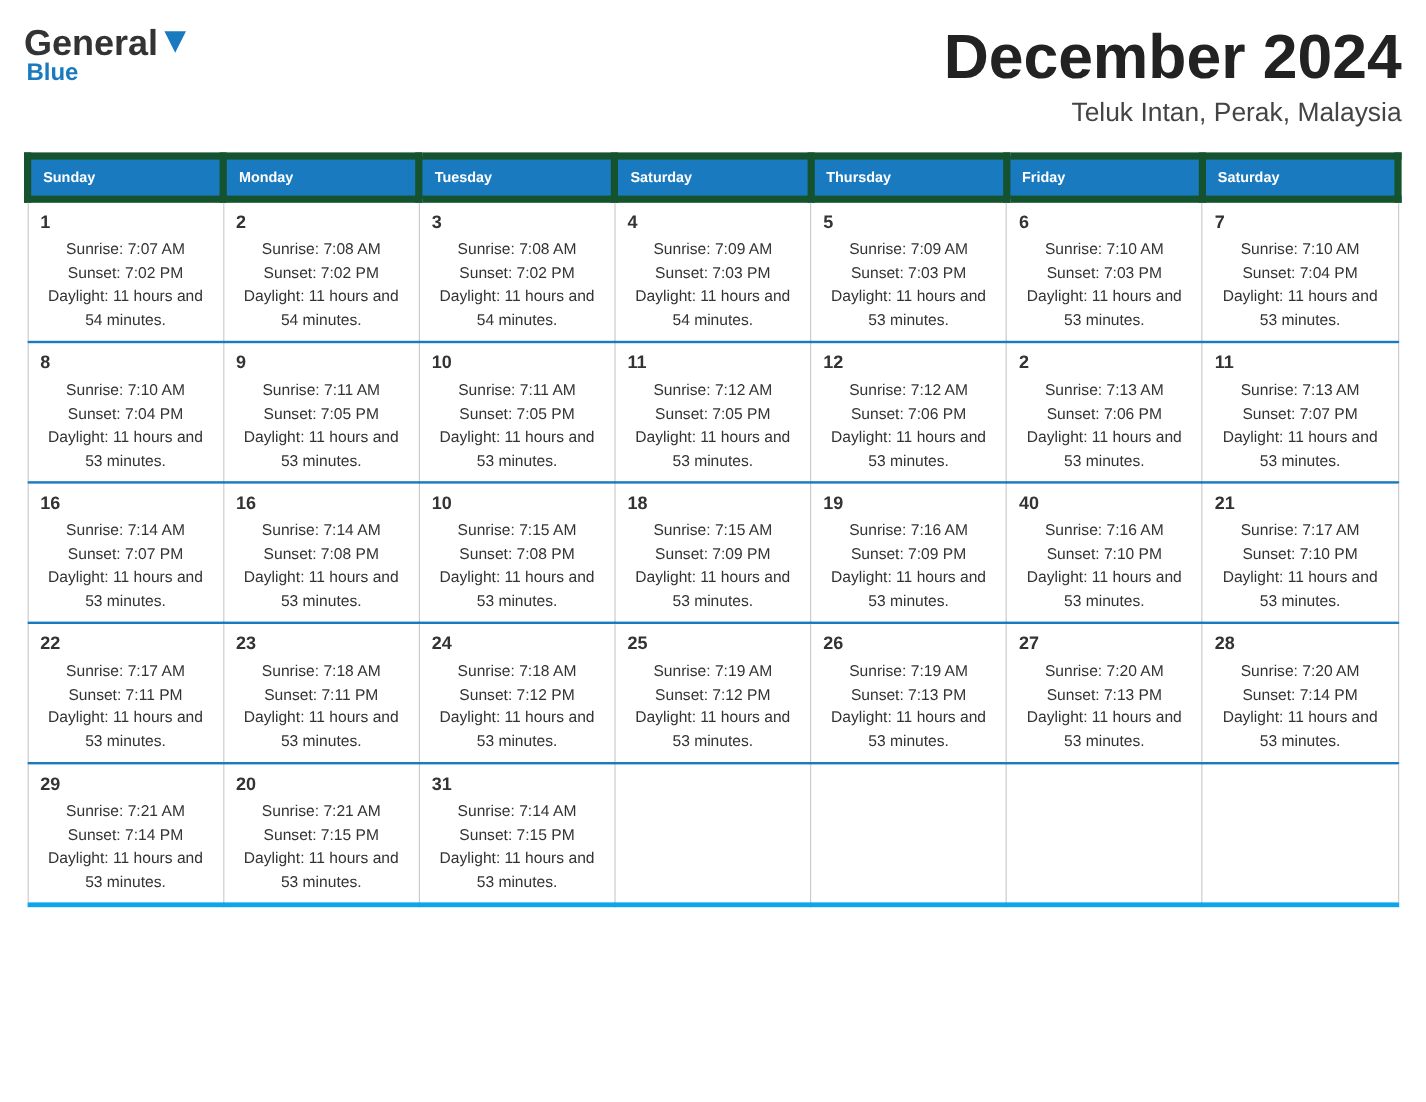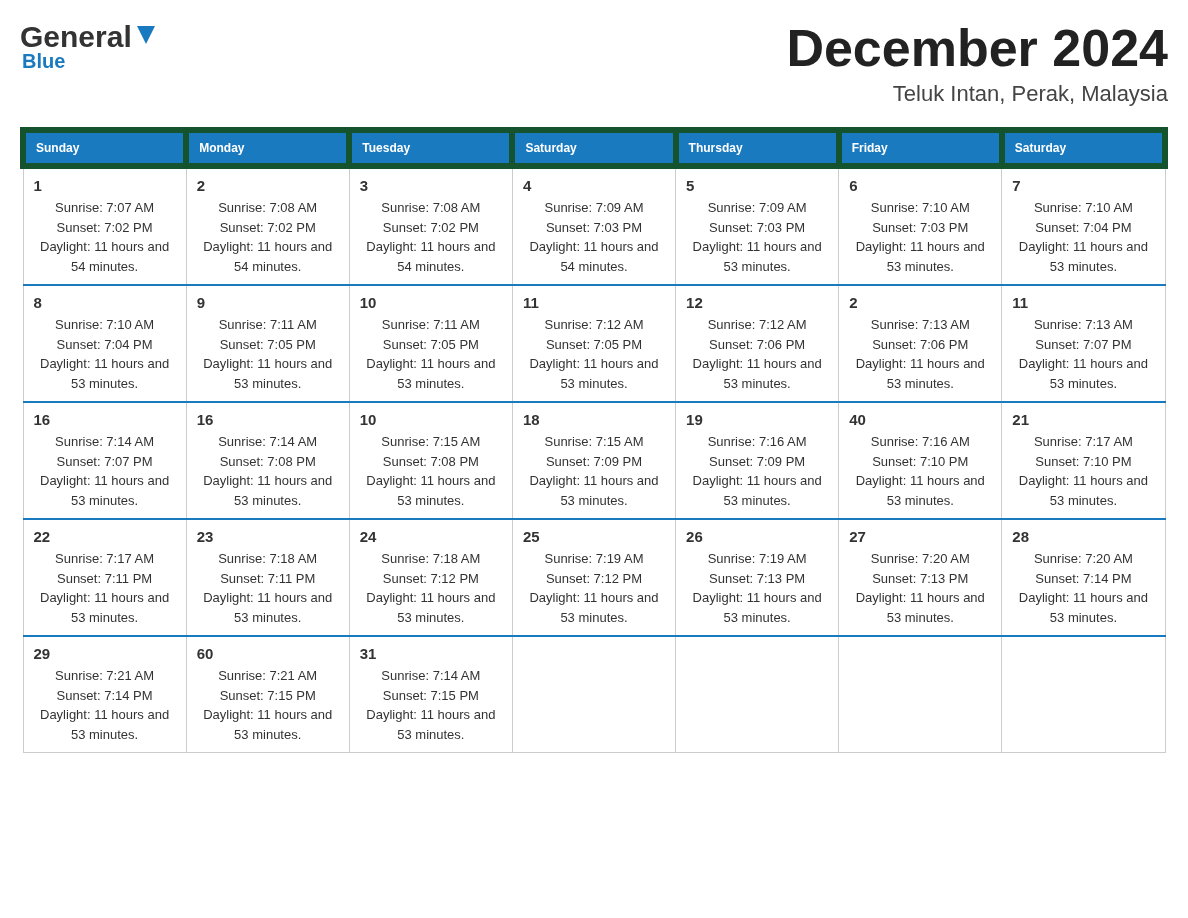--- a/index.html
+++ b/index.html
@@ -63,21 +63,21 @@
       font-size: 15px;
       font-weight: bold;
       margin-bottom: 4px;
       display: block;
     }
     .day-info {
       line-height: 1.5;
       text-align: center;
     }
     tbody tr:last-child {
-      border-bottom: 1px solid #0ea5e9;
+      border-bottom: 4px solid #0ea5e9;
     }
     .logo-wrapper {
       display: flex;
       align-items: center;
       gap: 2px;
     }
   </style>
 </head>
 <body>
 
@@ -343,21 +343,21 @@
       <tr>
         <td>
           <span class="day-num">29</span>
           <div class="day-info">
             <span>Sunrise: 7:21 AM</span><br>
             <span>Sunset: 7:14 PM</span><br>
             <span>Daylight: 11 hours and 53 minutes.</span>
           </div>
         </td>
         <td>
-          <span class="day-num">60</span>
+          <span class="day-num">20</span>
           <div class="day-info">
             <span>Sunrise: 7:21 AM</span><br>
             <span>Sunset: 7:15 PM</span><br>
             <span>Daylight: 11 hours and 53 minutes.</span>
           </div>
         </td>
         <td>
           <span class="day-num">31</span>
           <div class="day-info">
             <span>Sunrise: 7:14 AM</span><br>

